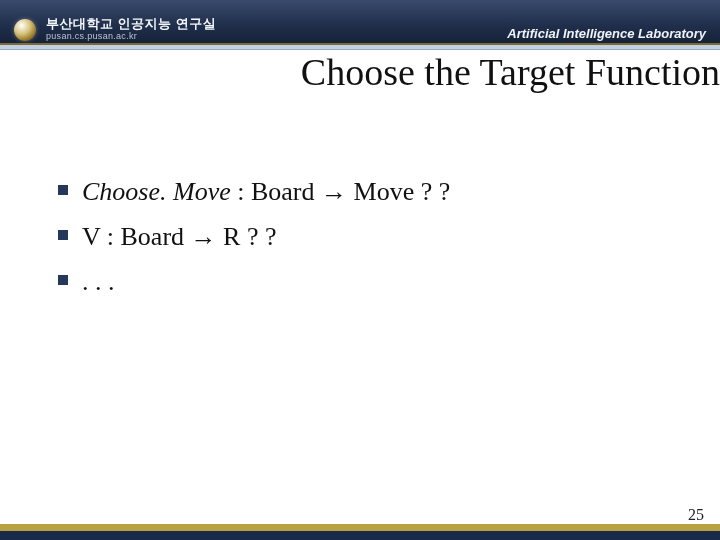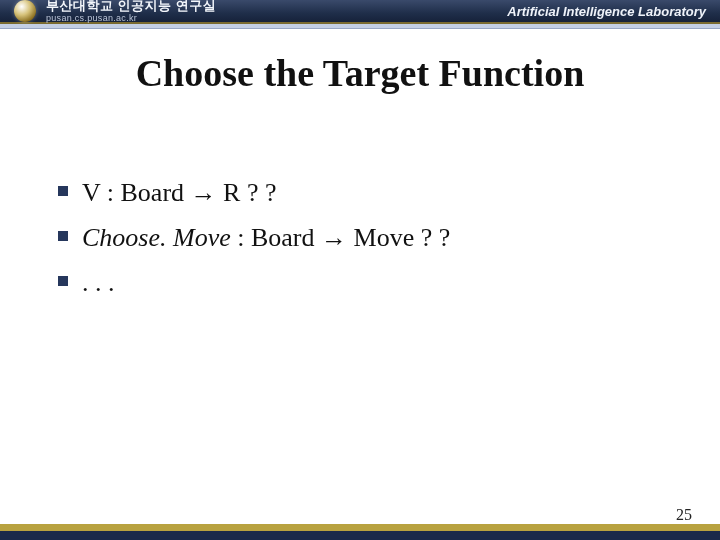--- a/index.html
+++ b/index.html
@@ -1,43 +1,43 @@
 <!DOCTYPE html>
 <html><head>
 <meta charset="utf-8">
 <style>
   * { margin: 0; padding: 0; box-sizing: border-box; }
   html, body { width: 720px; height: 540px; overflow: hidden; font-family: "Times New Roman", Times, serif; background: #fff; }
   .slide { position: relative; width: 720px; height: 540px; background: #fff; }
 
   
-  .header { position: relative; height: 24px; background: linear-gradient(#3a4a6b 0%, #1f2e4a 60%, #16223a 100%); display: flex; align-items: center; padding: 2px 14px; color: #e8edf5; border-bottom: 2px solid #7a6b2f; }
+  .header { position: relative; height: 45px; background: linear-gradient(#3a4a6b 0%, #1f2e4a 60%, #16223a 100%); display: flex; align-items: flex-end; padding: 2px 14px; color: #e8edf5; border-bottom: 2px solid #7a6b2f; }
   .logo { width: 22px; height: 22px; border-radius: 50%; background: radial-gradient(circle at 35% 30%, #fff, #d6c27a 40%, #8a6e1f 75%, #5a4612 100%); box-shadow: 0 0 4px rgba(255,255,255,0.3); flex: 0 0 auto; }
   .lab-block { margin-left: 10px; display: flex; flex-direction: column; line-height: 1.05; }
   .lab-ko { font-family: Arial, sans-serif; font-size: 13px; font-weight: 600; color: #f3f6fb; letter-spacing: 0.5px; }
   .lab-url { font-family: Arial, sans-serif; font-size: 9px; color: #b9c3d6; letter-spacing: 0.3px; margin-top: 1px; }
   .lab-en { margin-left: auto; font-family: Arial, sans-serif; font-size: 13px; font-style: italic; font-weight: 600; color: #eef2f9; }
 
   
   .rule1 { height: 4px; background: #c3cfe4; }
   .rule2 { height: 1px; background: #98a7c4; }
 
   
-  .title { font-size: 38px; text-align: center; color: #111; margin-top: 22px; font-weight: 700; }
+  .title { font-size: 38px; text-align: right; color: #111; font-weight: 400; }
 
   
   .body { margin-top: 80px; padding-left: 58px; }
   .bullet { display: flex; align-items: flex-start; font-size: 26px; color: #111; margin-bottom: 10px; }
   .sq { width: 10px; height: 10px; background: #26375c; margin-top: 11px; margin-right: 14px; flex: 0 0 auto; }
   .btxt { line-height: 1.35; }
   .it { font-style: italic; }
 
   
   .footer { position: absolute; left: 0; right: 0; bottom: 0; }
-  .pgnum { position: absolute; right: 28px; bottom: 16px; font-size: 16px; color: #222; font-family: "Times New Roman", serif; }
+  .pgnum { position: absolute; right: 16px; bottom: 16px; font-size: 16px; color: #222; font-family: "Times New Roman", serif; }
   .fbar1 { height: 7px; background: #b8a23f; }
   .fbar2 { height: 9px; background: #1a2a4a; }
 </style>
 </head>
 <body>
 
 <div class="slide">
 
   <div class="header">
     <div class="logo"></div>
@@ -48,25 +48,25 @@
     <span class="lab-en">Artificial Intelligence Laboratory</span>
   </div>
   <div class="rule1"></div>
   <div class="rule2"></div>
 
   <h1 class="title">Choose the Target Function</h1>
 
   <div class="body">
     <div class="bullet">
       <div class="sq"></div>
-      <div class="btxt"><span class="it"></span><span>V : Board → R ? ?</span></div>
+      <div class="btxt"><span class="it">Choose. Move</span><span> : Board → Move ? ?</span></div>
     </div>
     <div class="bullet">
       <div class="sq"></div>
-      <div class="btxt"><span class="it">Choose. Move</span><span> : Board → Move ? ?</span></div>
+      <div class="btxt"><span class="it"></span><span>V : Board → R ? ?</span></div>
     </div>
     <div class="bullet">
       <div class="sq"></div>
       <div class="btxt"><span class="it"></span><span>. . .</span></div>
     </div>
   </div>
 
   <div class="pgnum">25</div>
 
   <div class="footer">

